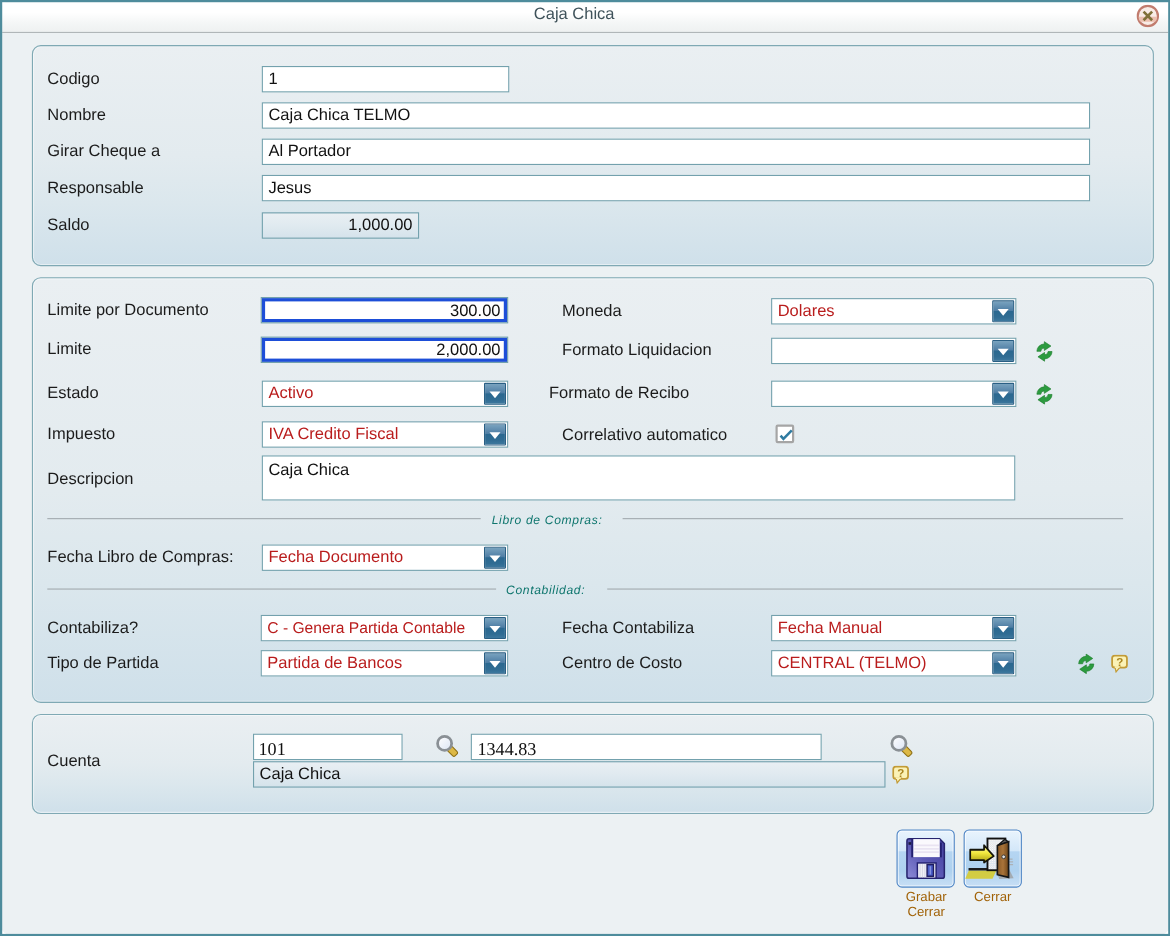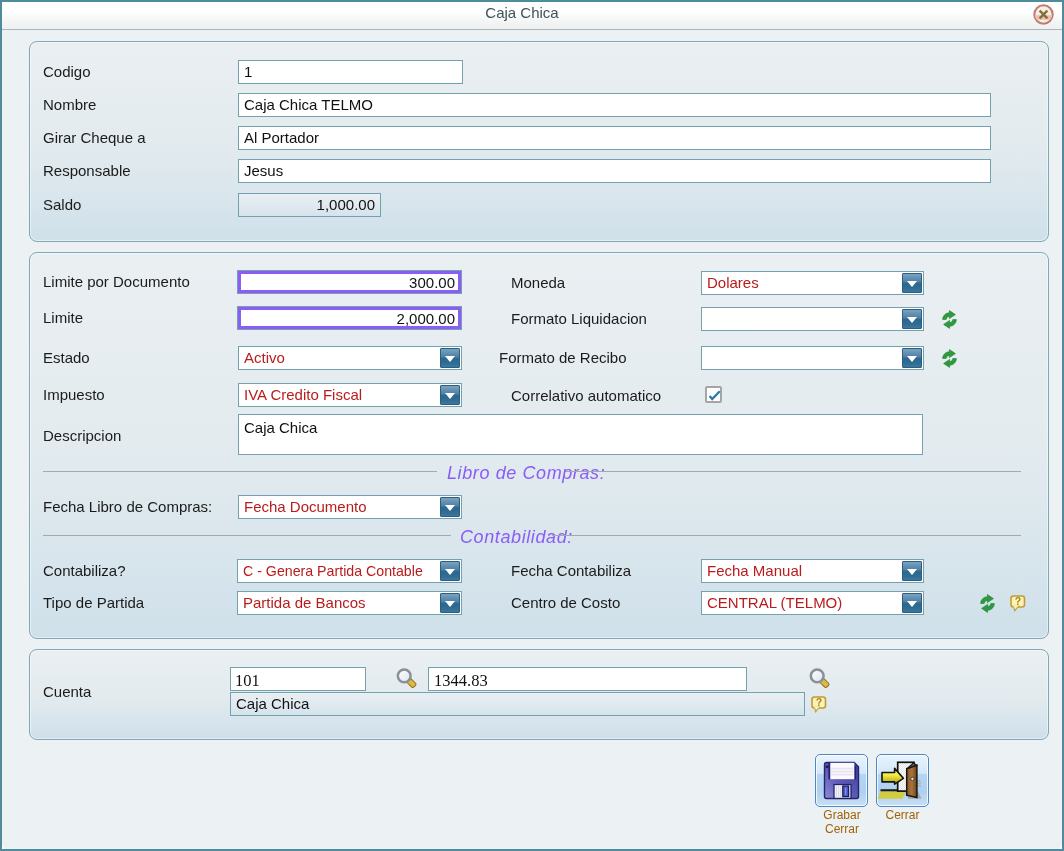--- a/index.html
+++ b/index.html
@@ -13,32 +13,32 @@
     font-size:15px;color:#3f525a;line-height:26px;}
   .panel{position:absolute;left:29px;width:1020px;box-sizing:border-box;
     border:1px solid #7fa9b4;border-radius:8px;
     background:linear-gradient(180deg,#eaeff2 0%,#e3ebef 50%,#dbe7ed 72%,#cfe0ea 100%);
     box-shadow:inset 0 0 0 1px rgba(255,255,255,0.45);}
   .lbl{position:absolute;font-size:15px;color:#1b1b1b;line-height:24px;height:24px;white-space:nowrap;}
   .inp{position:absolute;box-sizing:border-box;background:#fff;border:1px solid #73a1ad;
     font-size:15px;color:#111;line-height:22px;padding:0 5px;height:24px;white-space:nowrap;overflow:hidden;}
   .ro{background:linear-gradient(180deg,#e9eff3 0%,#e0eaf0 50%,#d5e3eb 100%);}
   .num{text-align:right;}
-  .redinp{position:absolute;box-sizing:border-box;background:#fff;border:3px solid #8b5cf6;
+  .redinp{position:absolute;box-sizing:border-box;background:#fff;border:3px solid #1d4ed8;
     outline:1px solid #73a1ad;font-size:15px;color:#111;line-height:17px;padding:0 3px;
     height:22px;text-align:right;}
   .sel{position:absolute;box-sizing:border-box;background:#fff;border:1px solid #73a1ad;
     font-size:15px;color:#b91c1c;line-height:22px;padding:0 5px;height:24px;white-space:nowrap;overflow:hidden;}
   .db{position:absolute;top:1px;right:1px;width:20px;height:20px;box-sizing:border-box;
     border:1px solid #2a5f84;border-radius:1px;
     background:linear-gradient(180deg,#79a3bf 0%,#4e7da4 46%,#2a6890 50%,#306c93 80%,#3d789e 100%);}
   .db::after{content:'';position:absolute;left:3.5px;top:6.5px;width:0;height:0;
     border-left:5.5px solid transparent;border-right:5.5px solid transparent;border-top:6.5px solid #fff;}
   .sepline{position:absolute;height:1px;background:#a2aaae;}
-  .septxt{position:absolute;font-size:18px;font-style:italic;color:#8b5cf6;line-height:14px;letter-spacing:0.6px;white-space:nowrap;}
+  .septxt{position:absolute;font-size:11px;font-style:italic;color:#0f766e;line-height:14px;letter-spacing:0.6px;white-space:nowrap;}
   .icon{position:absolute;}
   .cb{position:absolute;width:17px;height:17px;box-sizing:border-box;border:2px solid #a5a5a5;
     border-radius:2px;background:#fff;}
   .bigbtn{position:absolute;width:53px;height:53px;box-sizing:border-box;border:1px solid #4f86c6;border-radius:5px;
     background:linear-gradient(180deg,#e9f4fd 0%,#d3e7f9 36%,#b5d5f2 38%,#aed1ef 72%,#c8dff5 100%);
     box-shadow:inset 0 0 0 1px rgba(255,255,255,0.8);}
   .btnlbl{position:absolute;font-size:12px;color:#a16207;text-align:center;line-height:14px;}
 </style>
 </head>
 <body>

